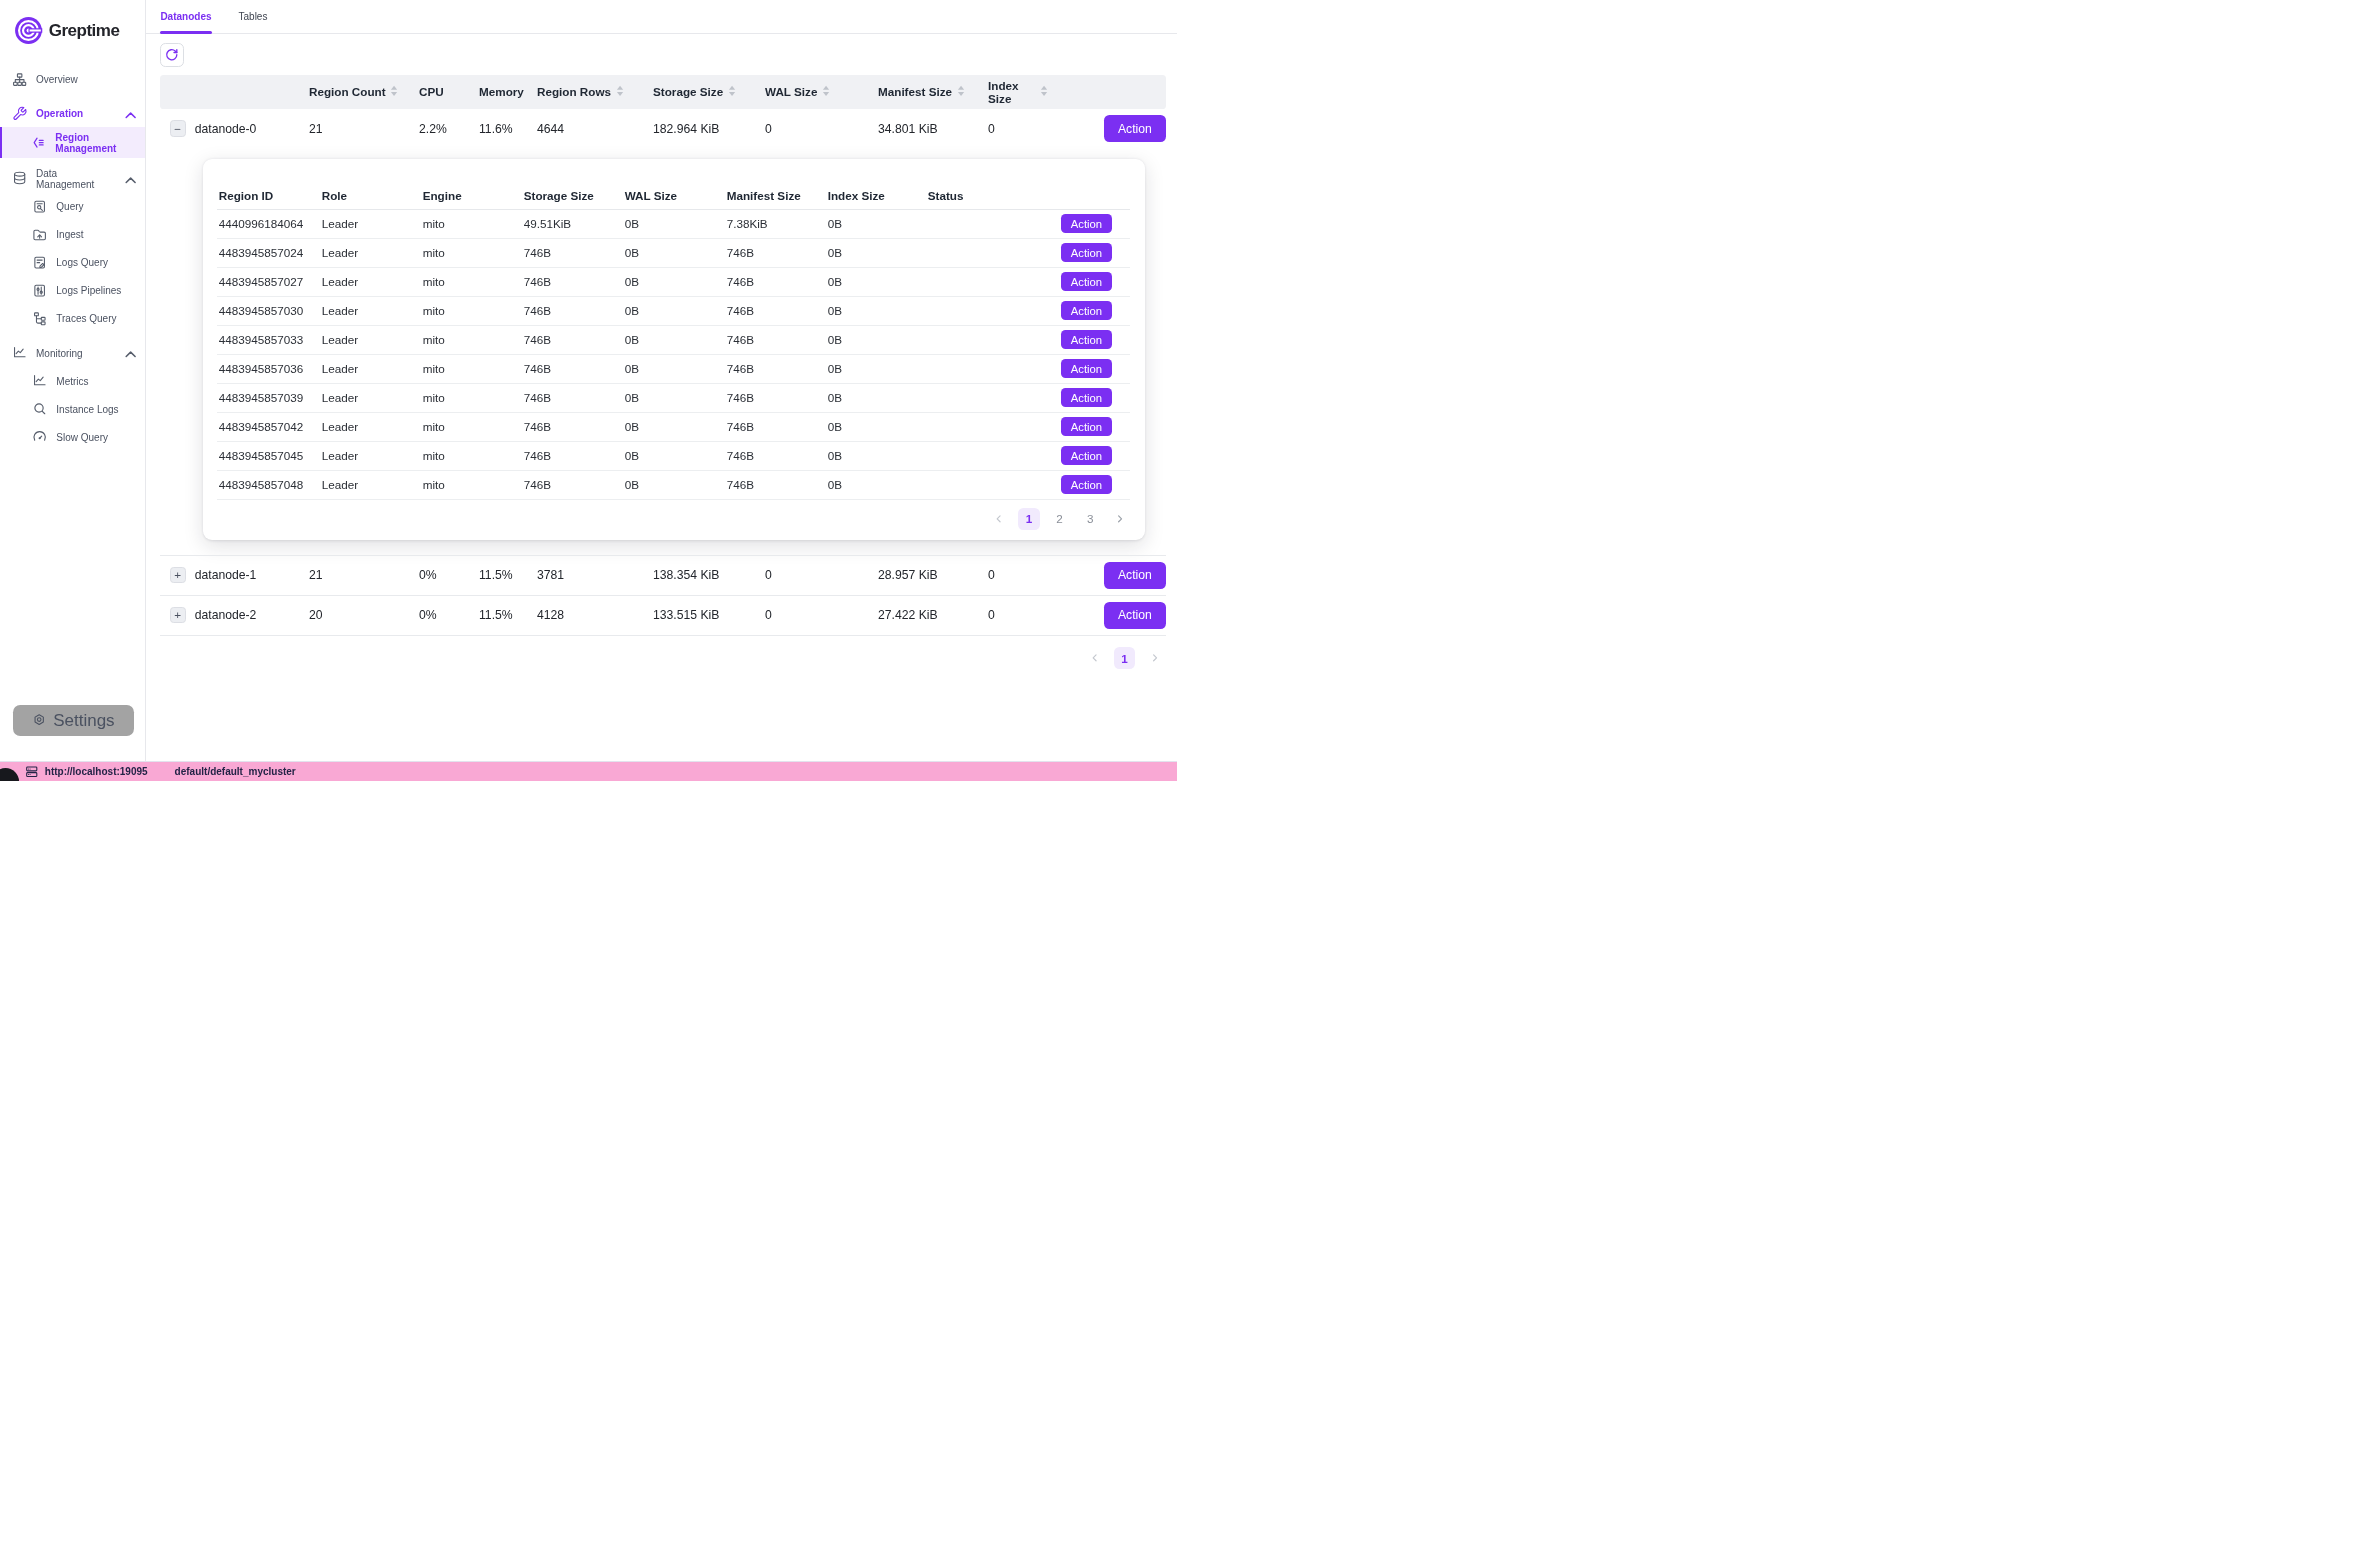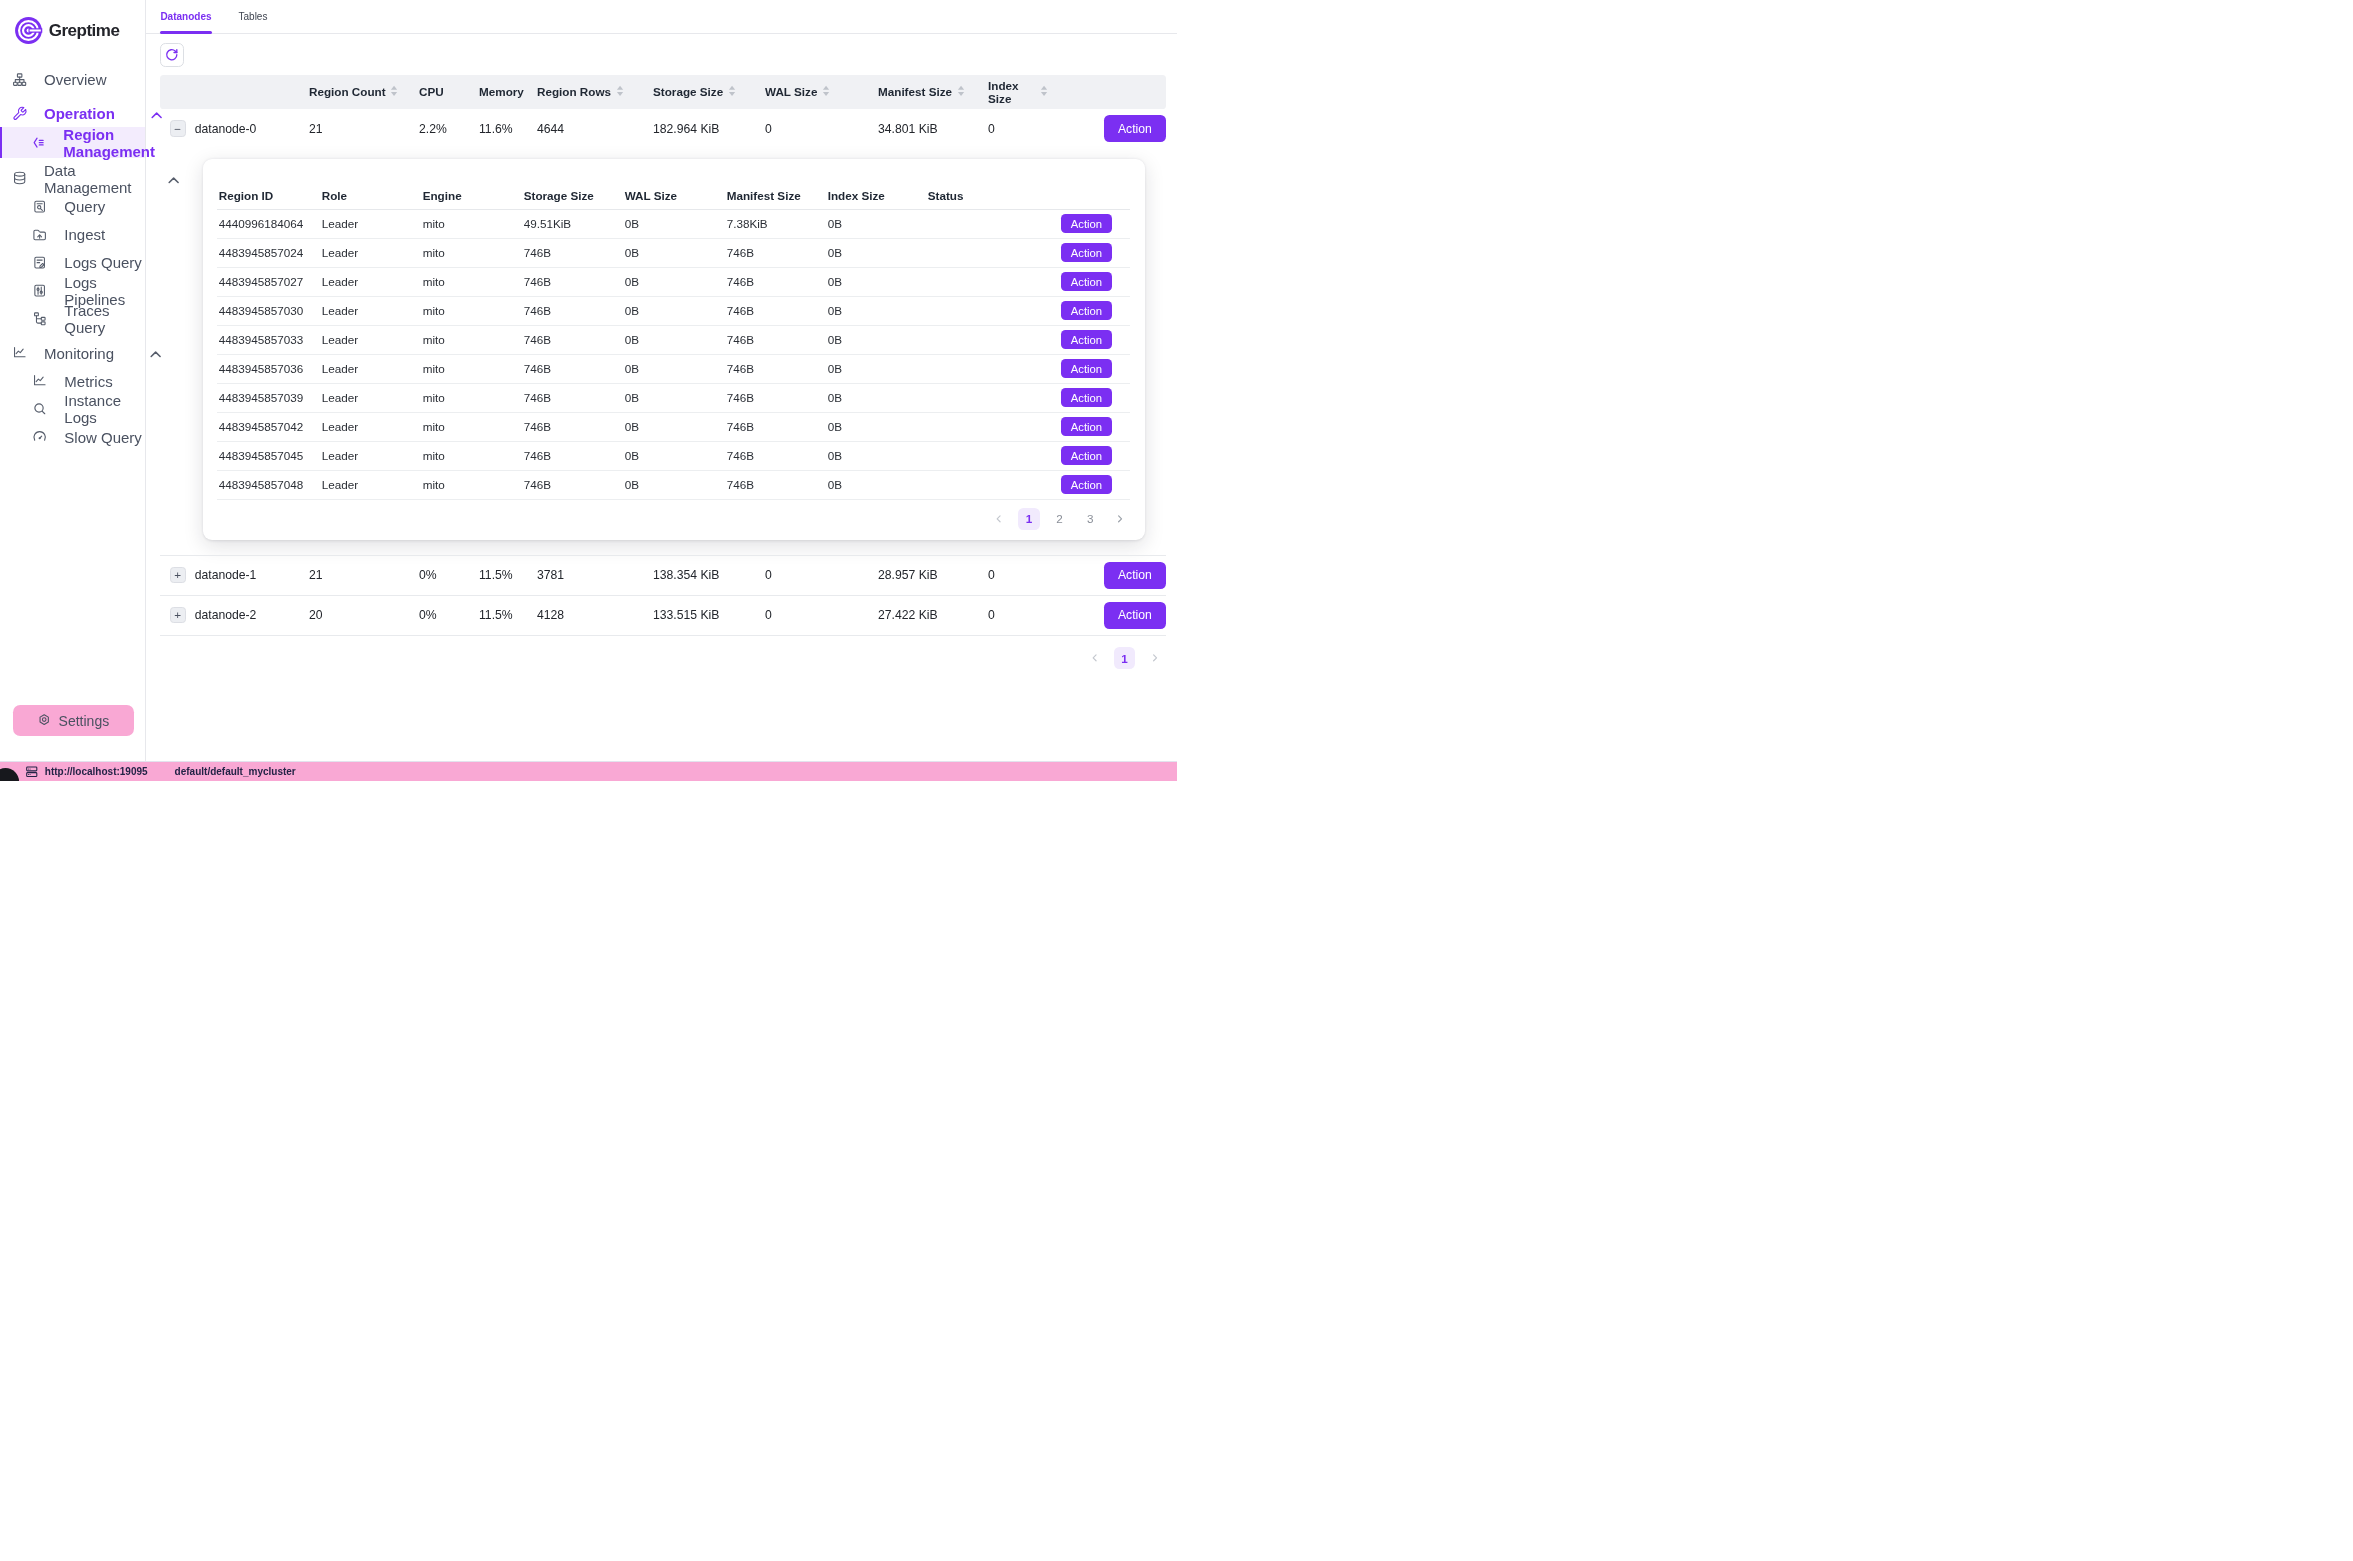--- a/index.html
+++ b/index.html
@@ -13,40 +13,40 @@
 
   
   .sidebar {
     width:146px; flex:0 0 146px; border-right:0.9px solid #e7e8ec;
     position:relative; background:#fff; padding-top:9px;
   }
   .logo { display:flex; align-items:center; gap:5.4px; padding:3.6px 0 0 14.4px; height:40px; }
   .logo-text { font-size:17px; font-weight:800; color:#23242a; letter-spacing:-0.5px; }
   .nav { margin-top:16.2px; }
   .nav-item {
-    display:flex; align-items:center; gap:17px; height:28px; padding-left:11.7px;
-    font-size:15px; color:#4a5160; cursor:pointer; position:relative;
+    display:flex; align-items:center; gap:9px; height:28px; padding-left:11.7px;
+    font-size:10px; color:#4a5160; cursor:pointer; position:relative;
   }
   .nav-item .ic { width:15.3px; height:15.3px; flex:0 0 15.3px; color:#565d6b; }
   .nav-item.sub { padding-left:32px; }
   .nav-item.section { margin-top:6.3px; }
   .nav-item .spacer { flex:1; }
   .nav-item .chev { width:11.7px; height:11.7px; margin-right:10.8px; color:#7a8089; }
   .nav-item.op { color:#7b2ff2; font-weight:700; }
   .nav-item.op .ic { color:#7b2ff2; }
   .nav-item.op .chev { color:#4a63e7; }
   .nav-item.active {
     background:#f3ecfd; color:#7b2ff2; font-weight:700; height:31px;
     border-left:2.7px solid #7b2ff2; padding-left:29px;
   }
   .nav-item.active .ic { color:#7b2ff2; }
   .settings-btn {
     position:absolute; left:12.6px; bottom:25px; width:121px; height:31px;
-    background:#f9a8d4; border:none; border-radius:7.2px; display:flex; align-items:center;
-    justify-content:center; gap:7.2px; font-size:14px; color:#4a5160; cursor:pointer;
+    background:#a3a3a3; border:none; border-radius:7.2px; display:flex; align-items:center;
+    justify-content:center; gap:7.2px; font-size:17px; color:#4a5160; cursor:pointer;
     font-family:inherit;
   }
   .settings-btn .ic { width:14.4px; height:14.4px; color:#4a5160; }
 
   
   .content { flex:1; display:flex; flex-direction:column; min-width:0; }
   .tabbar {
     height:34px; border-bottom:0.9px solid #e7e8ec; display:flex; align-items:stretch;
     gap:27px; padding-left:14.4px; flex:0 0 34px;
   }

